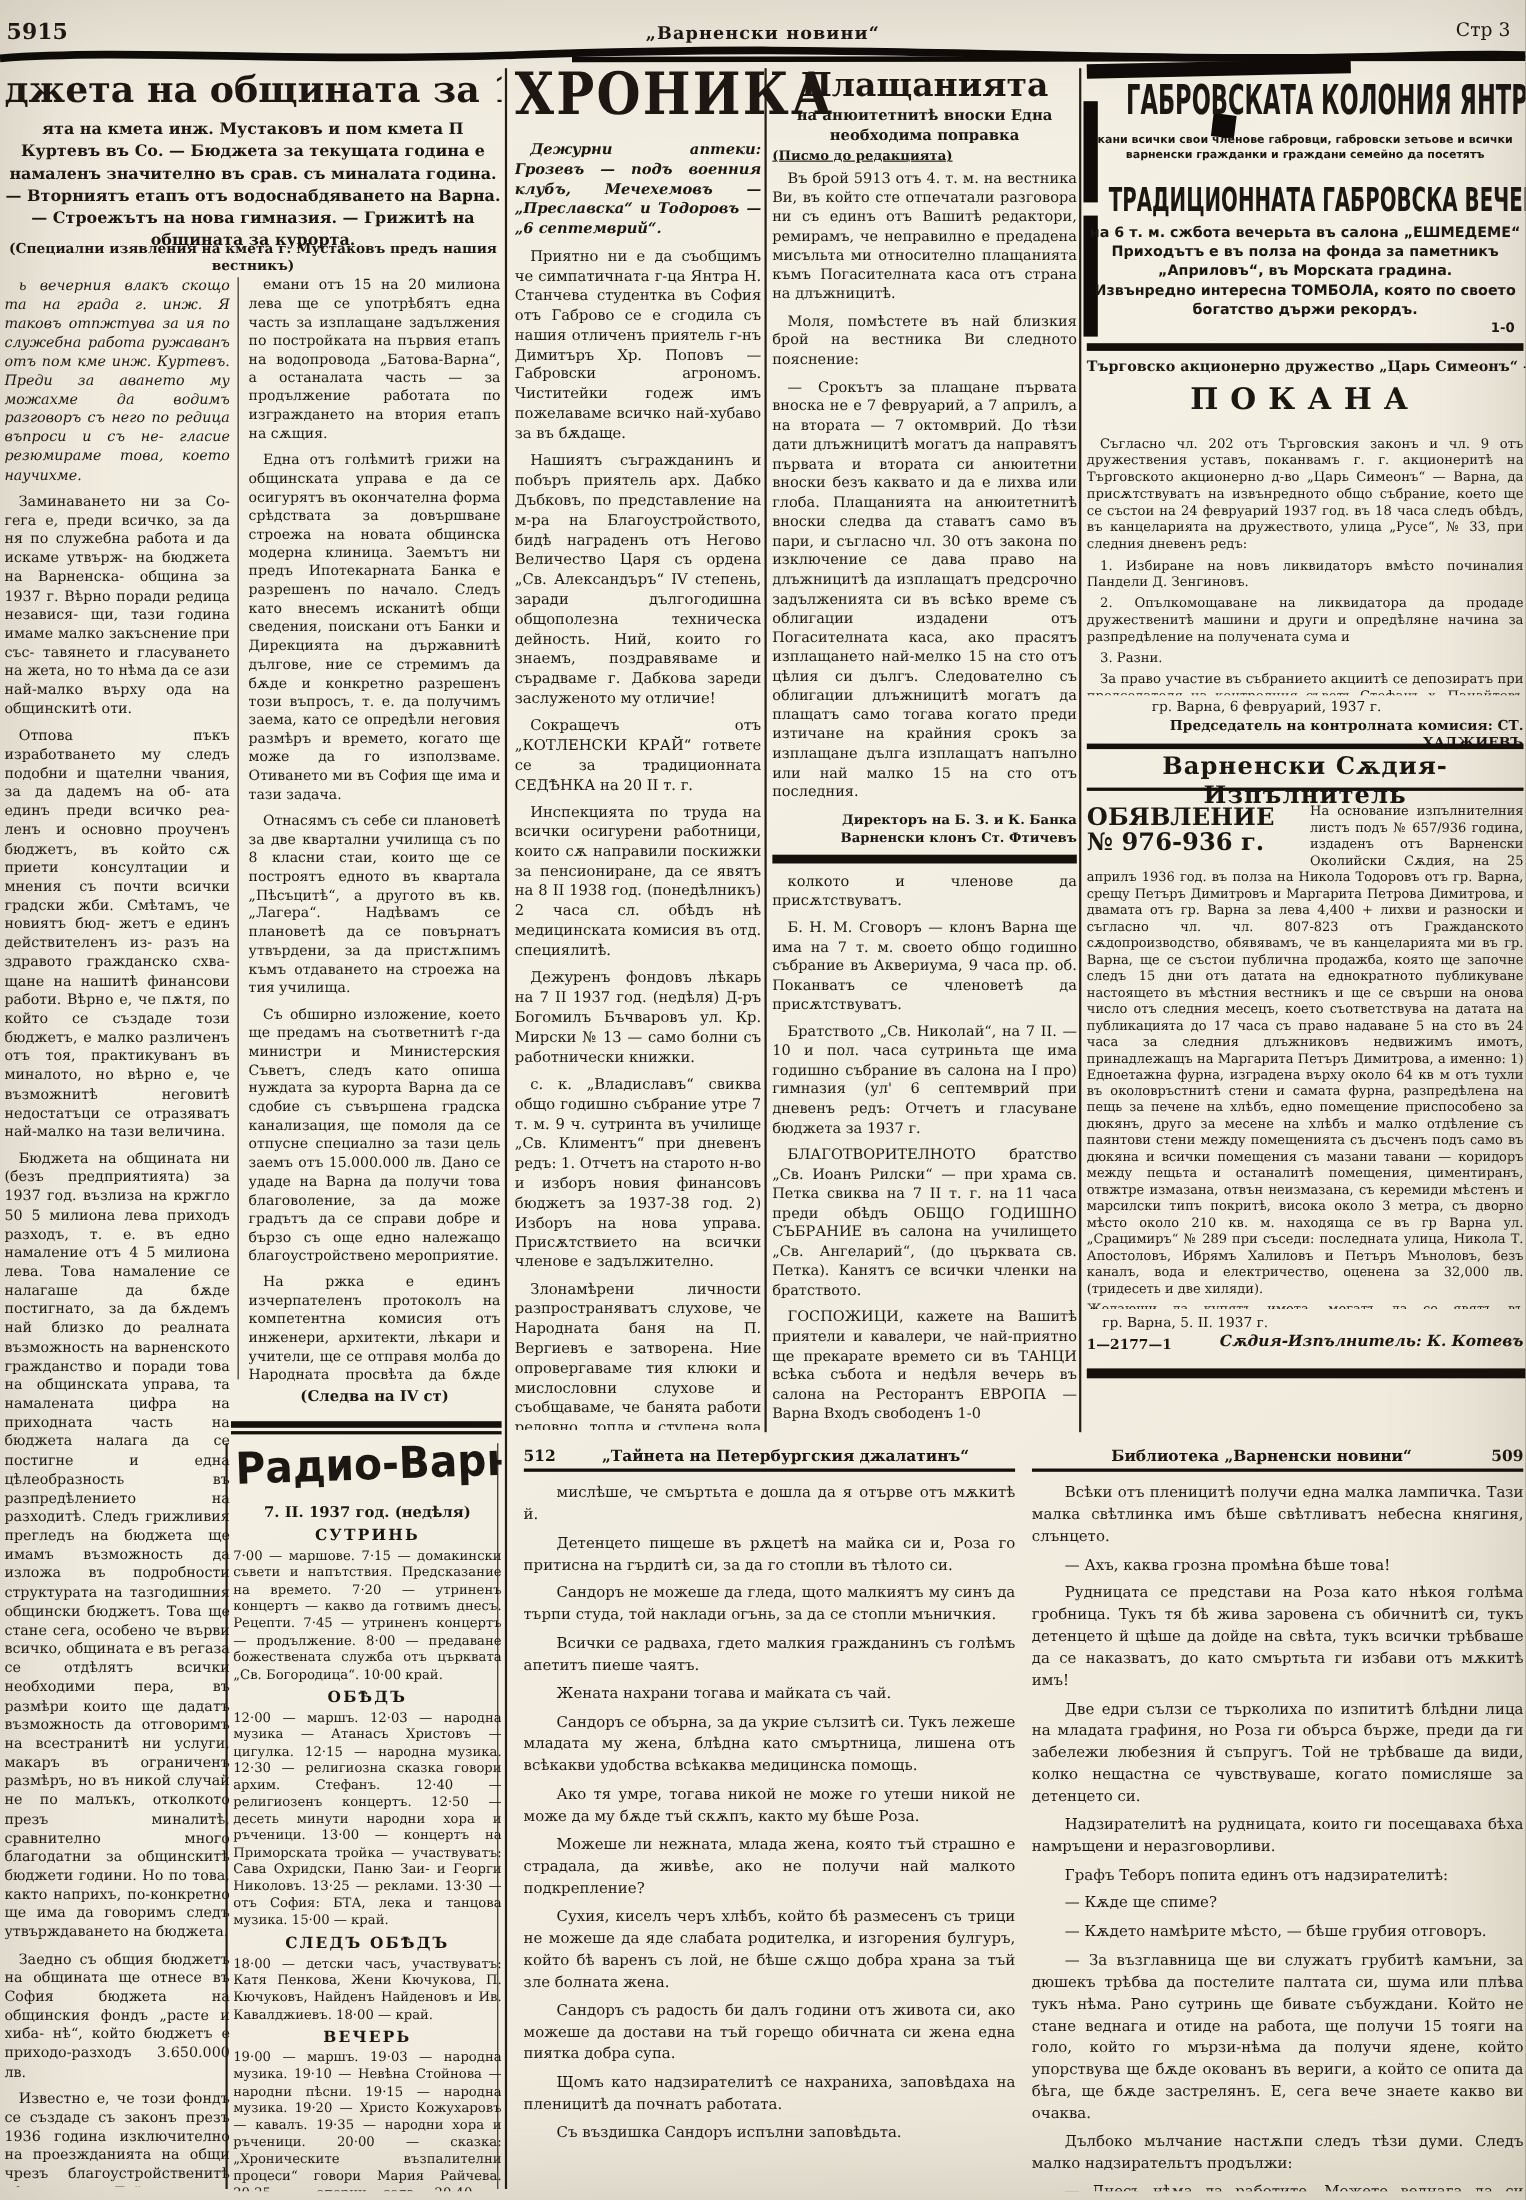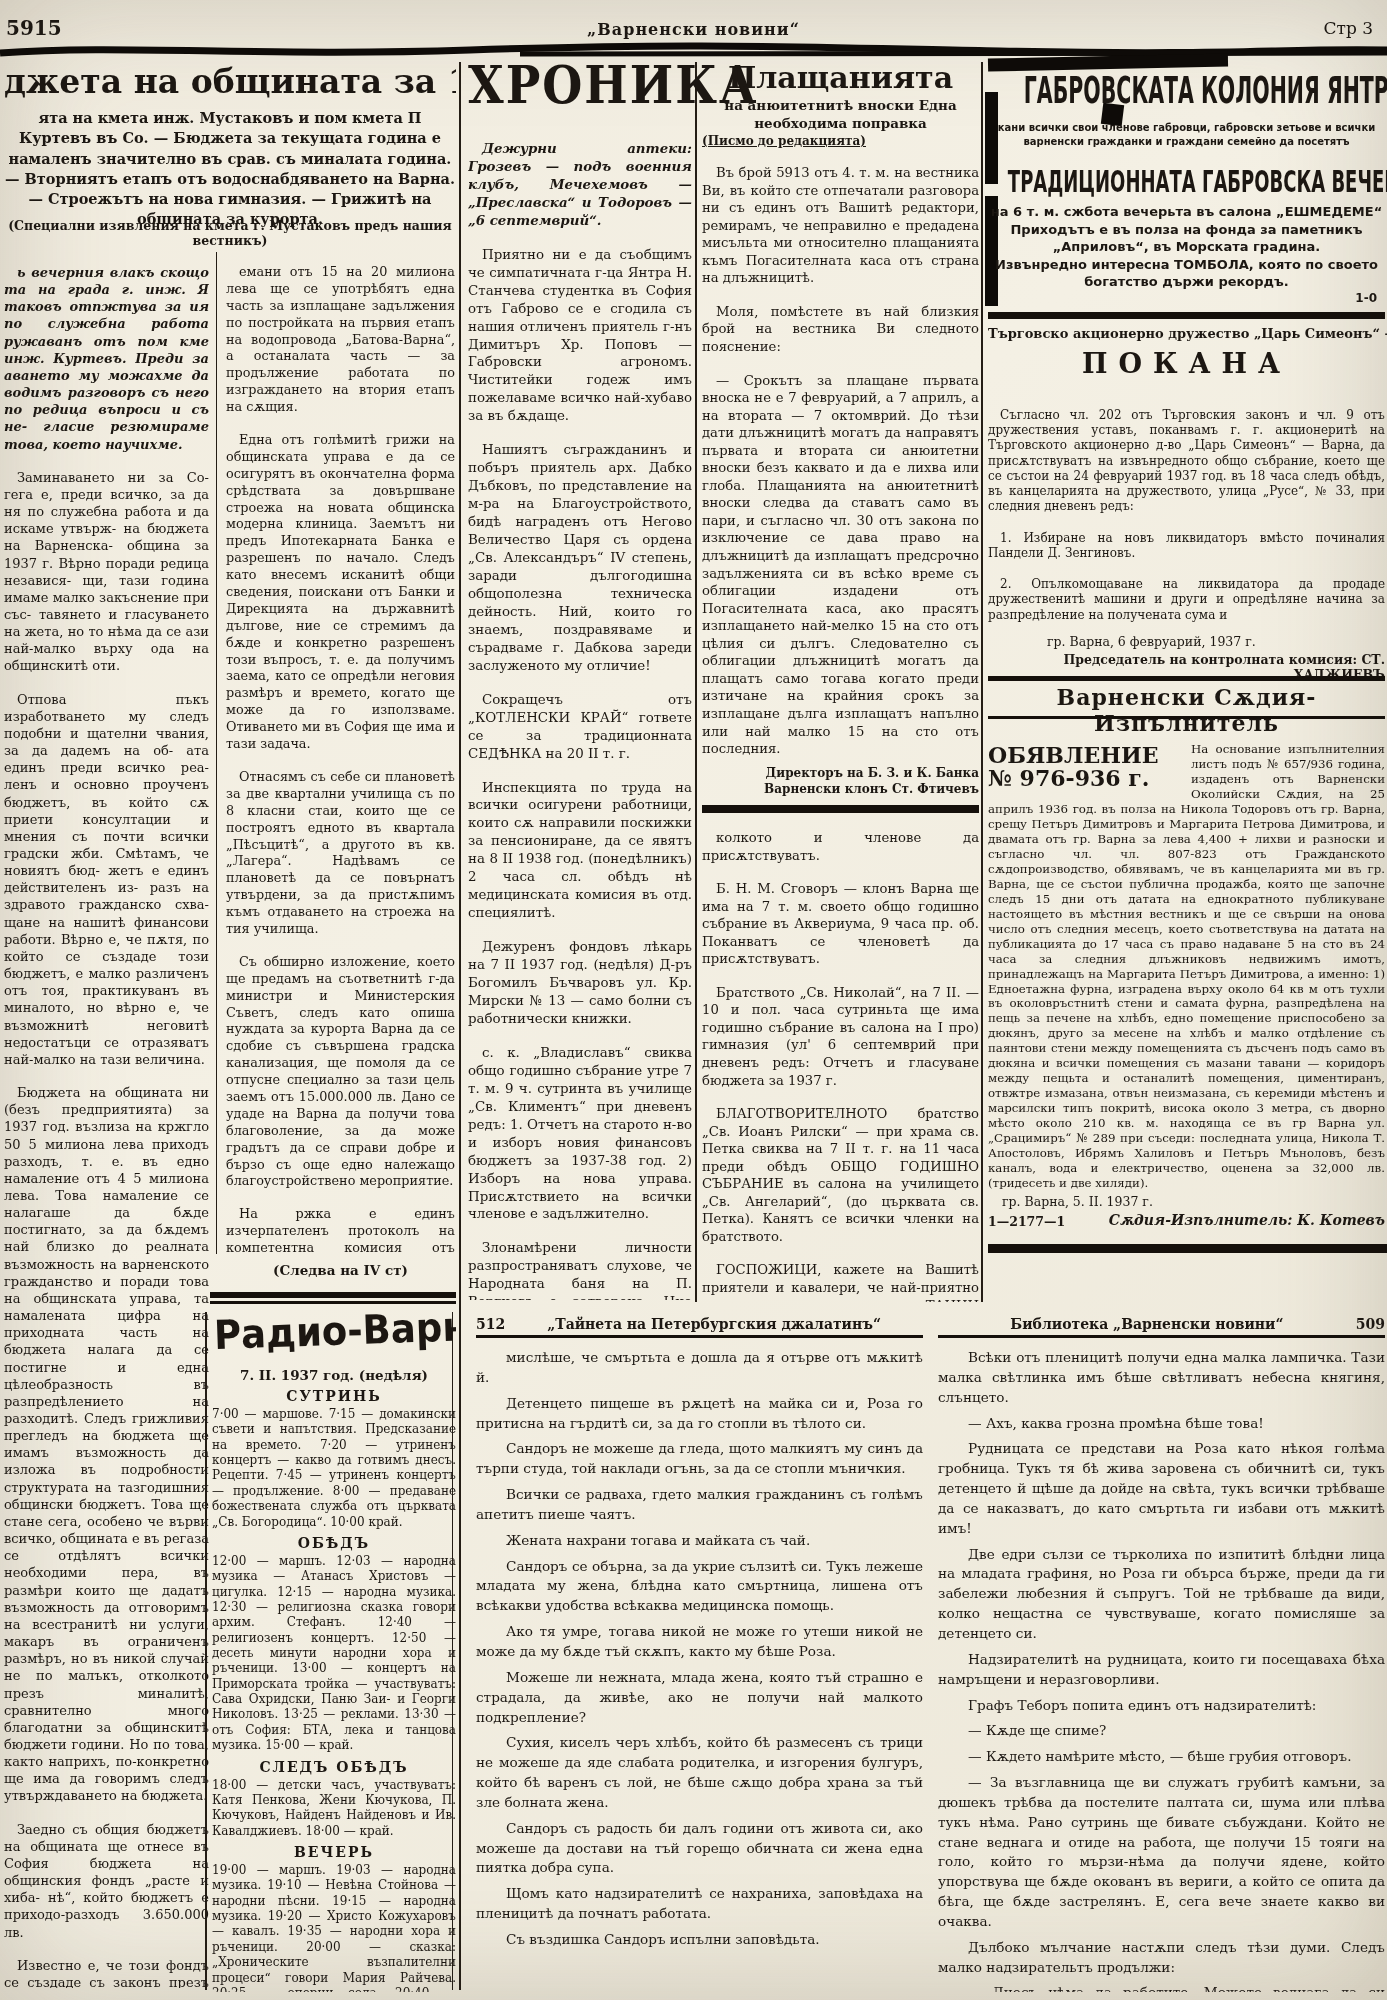--- a/index.html
+++ b/index.html
@@ -1,37 +1,37 @@
 <!DOCTYPE html>
 <html><head>
 <meta charset="utf-8">
 <style>
   html,body{margin:0;padding:0;background:#8a8578;}
   .page{position:relative;width:1387px;height:2000px;margin:0 auto;overflow:hidden;
         background:linear-gradient(135deg,#f1ecdf 0%,#f4f0e4 40%,#ece7d8 100%);
         color:#1c1712;font-family:"DejaVu Serif",serif;
         box-shadow:inset 0 0 120px rgba(90,80,60,.25);}
   .abs{position:absolute;}
-  p{margin:16px 0 7px;text-align:justify;}
+  p{margin:4px 0 7px;text-align:justify;}
   
   .hdr-issue{left:6px;top:16px;font-size:20px;font-weight:bold;}
   .hdr-mast{left:0;top:20px;width:100%;text-align:center;font-size:16px;font-weight:bold;letter-spacing:1px;}
   .hdr-page{right:14px;top:18px;font-size:17px;font-weight:normal;}
   .wave{left:0;top:40px;}
   
   .vrule{position:absolute;width:2px;background:#241d15;}
   .hbar{position:absolute;background:#15100b;}
   
   .bud-head{left:4px;top:62px;width:452px;font-size:33px;font-weight:bold;white-space:nowrap;overflow:hidden;}
   .bud-deck{left:4px;top:108px;width:452px;font-size:14.5px;font-weight:bold;text-align:center;line-height:1.4;}
   .bud-by{left:4px;top:218px;width:452px;font-size:12.5px;font-weight:bold;text-align:center;}
   .subcol{overflow:hidden;font-size:13px;line-height:1.32;}
   .subcol p{text-indent:13px;}
   .subcolA{left:4px;top:248px;width:205px;height:1740px;}
-  .subcolA p:first-child{font-style:italic;font-weight:bold;}
+  .subcolA p:first-child{font-style:italic;font-weight:normal;}
   .subcolB{left:226px;top:248px;width:229px;height:1008px;font-size:12.8px;}
   .continued{left:226px;top:1262px;width:229px;text-align:center;font-weight:bold;font-size:13.5px;}
   
   .radio-rule1{left:210px;top:1292px;width:246px;height:6px;}
   .radio-rule2{left:210px;top:1301px;width:246px;height:3px;}
   .radio{left:212px;top:1310px;width:244px;height:682px;overflow:hidden;}
   .radio-title{font-family:"DejaVu Sans",sans-serif;font-weight:bold;font-size:37px;
                transform:rotate(-2deg) scaleY(1.08);transform-origin:left center;white-space:nowrap;margin:4px 0 10px 2px;}
   .radio-date{text-align:center;font-weight:bold;font-size:13.5px;margin-bottom:3px;}
   .radio-sec{text-align:center;font-weight:bold;font-size:14px;letter-spacing:2px;margin:5px 0 3px;}

